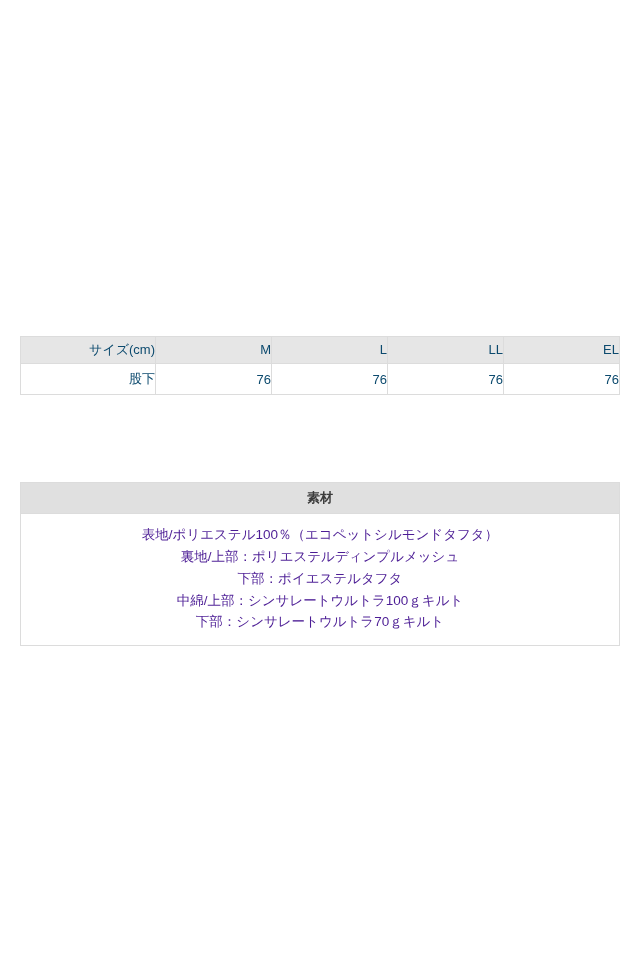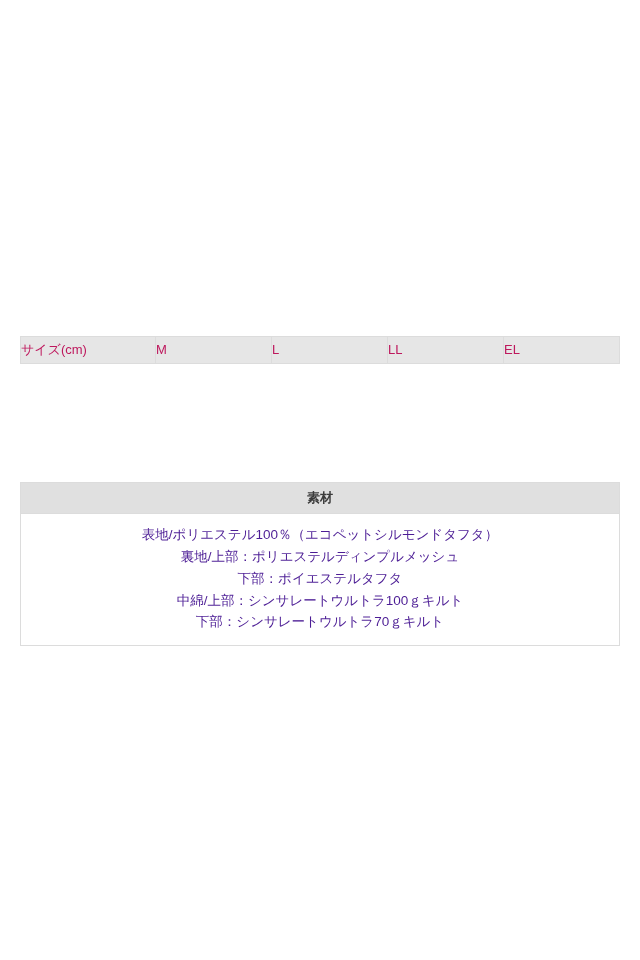--- a/index.html
+++ b/index.html
@@ -29,25 +29,25 @@
     width: 600px;
   }
   table.size-table {
     width: 600px;
     border-collapse: collapse;
     table-layout: fixed;
   }
   table.size-table th,
   table.size-table td {
     border: 1px solid #dcdcdc;
-    text-align: left;
+    text-align: right;
     vertical-align: middle;
     font-weight: normal;
     font-size: 13px;
-    color: #be185d;
+    color: #0c4a6e;
     padding: 0;
   }
   table.size-table thead th {
     background: #e6e6e6;
     height: 26px;
     line-height: 26px;
     font-size: 13px;
   }
   table.size-table thead th.size-head-label {
     width: 134px;
@@ -114,20 +114,27 @@
       <thead>
         <tr>
           <th class="size-head-label">サイズ(cm)</th>
           <th>M</th>
           <th>L</th>
           <th>LL</th>
           <th>EL</th>
         </tr>
       </thead>
       <tbody>
+        <tr class="inseam-row">
+          <td class="row-label">股下</td>
+          <td>76</td>
+          <td>76</td>
+          <td>76</td>
+          <td>76</td>
+        </tr>
       </tbody>
     </table>
   </div>
 
   <div class="material-wrap">
     <table class="material-table">
       <thead>
         <tr>
           <th>素材</th>
         </tr>

